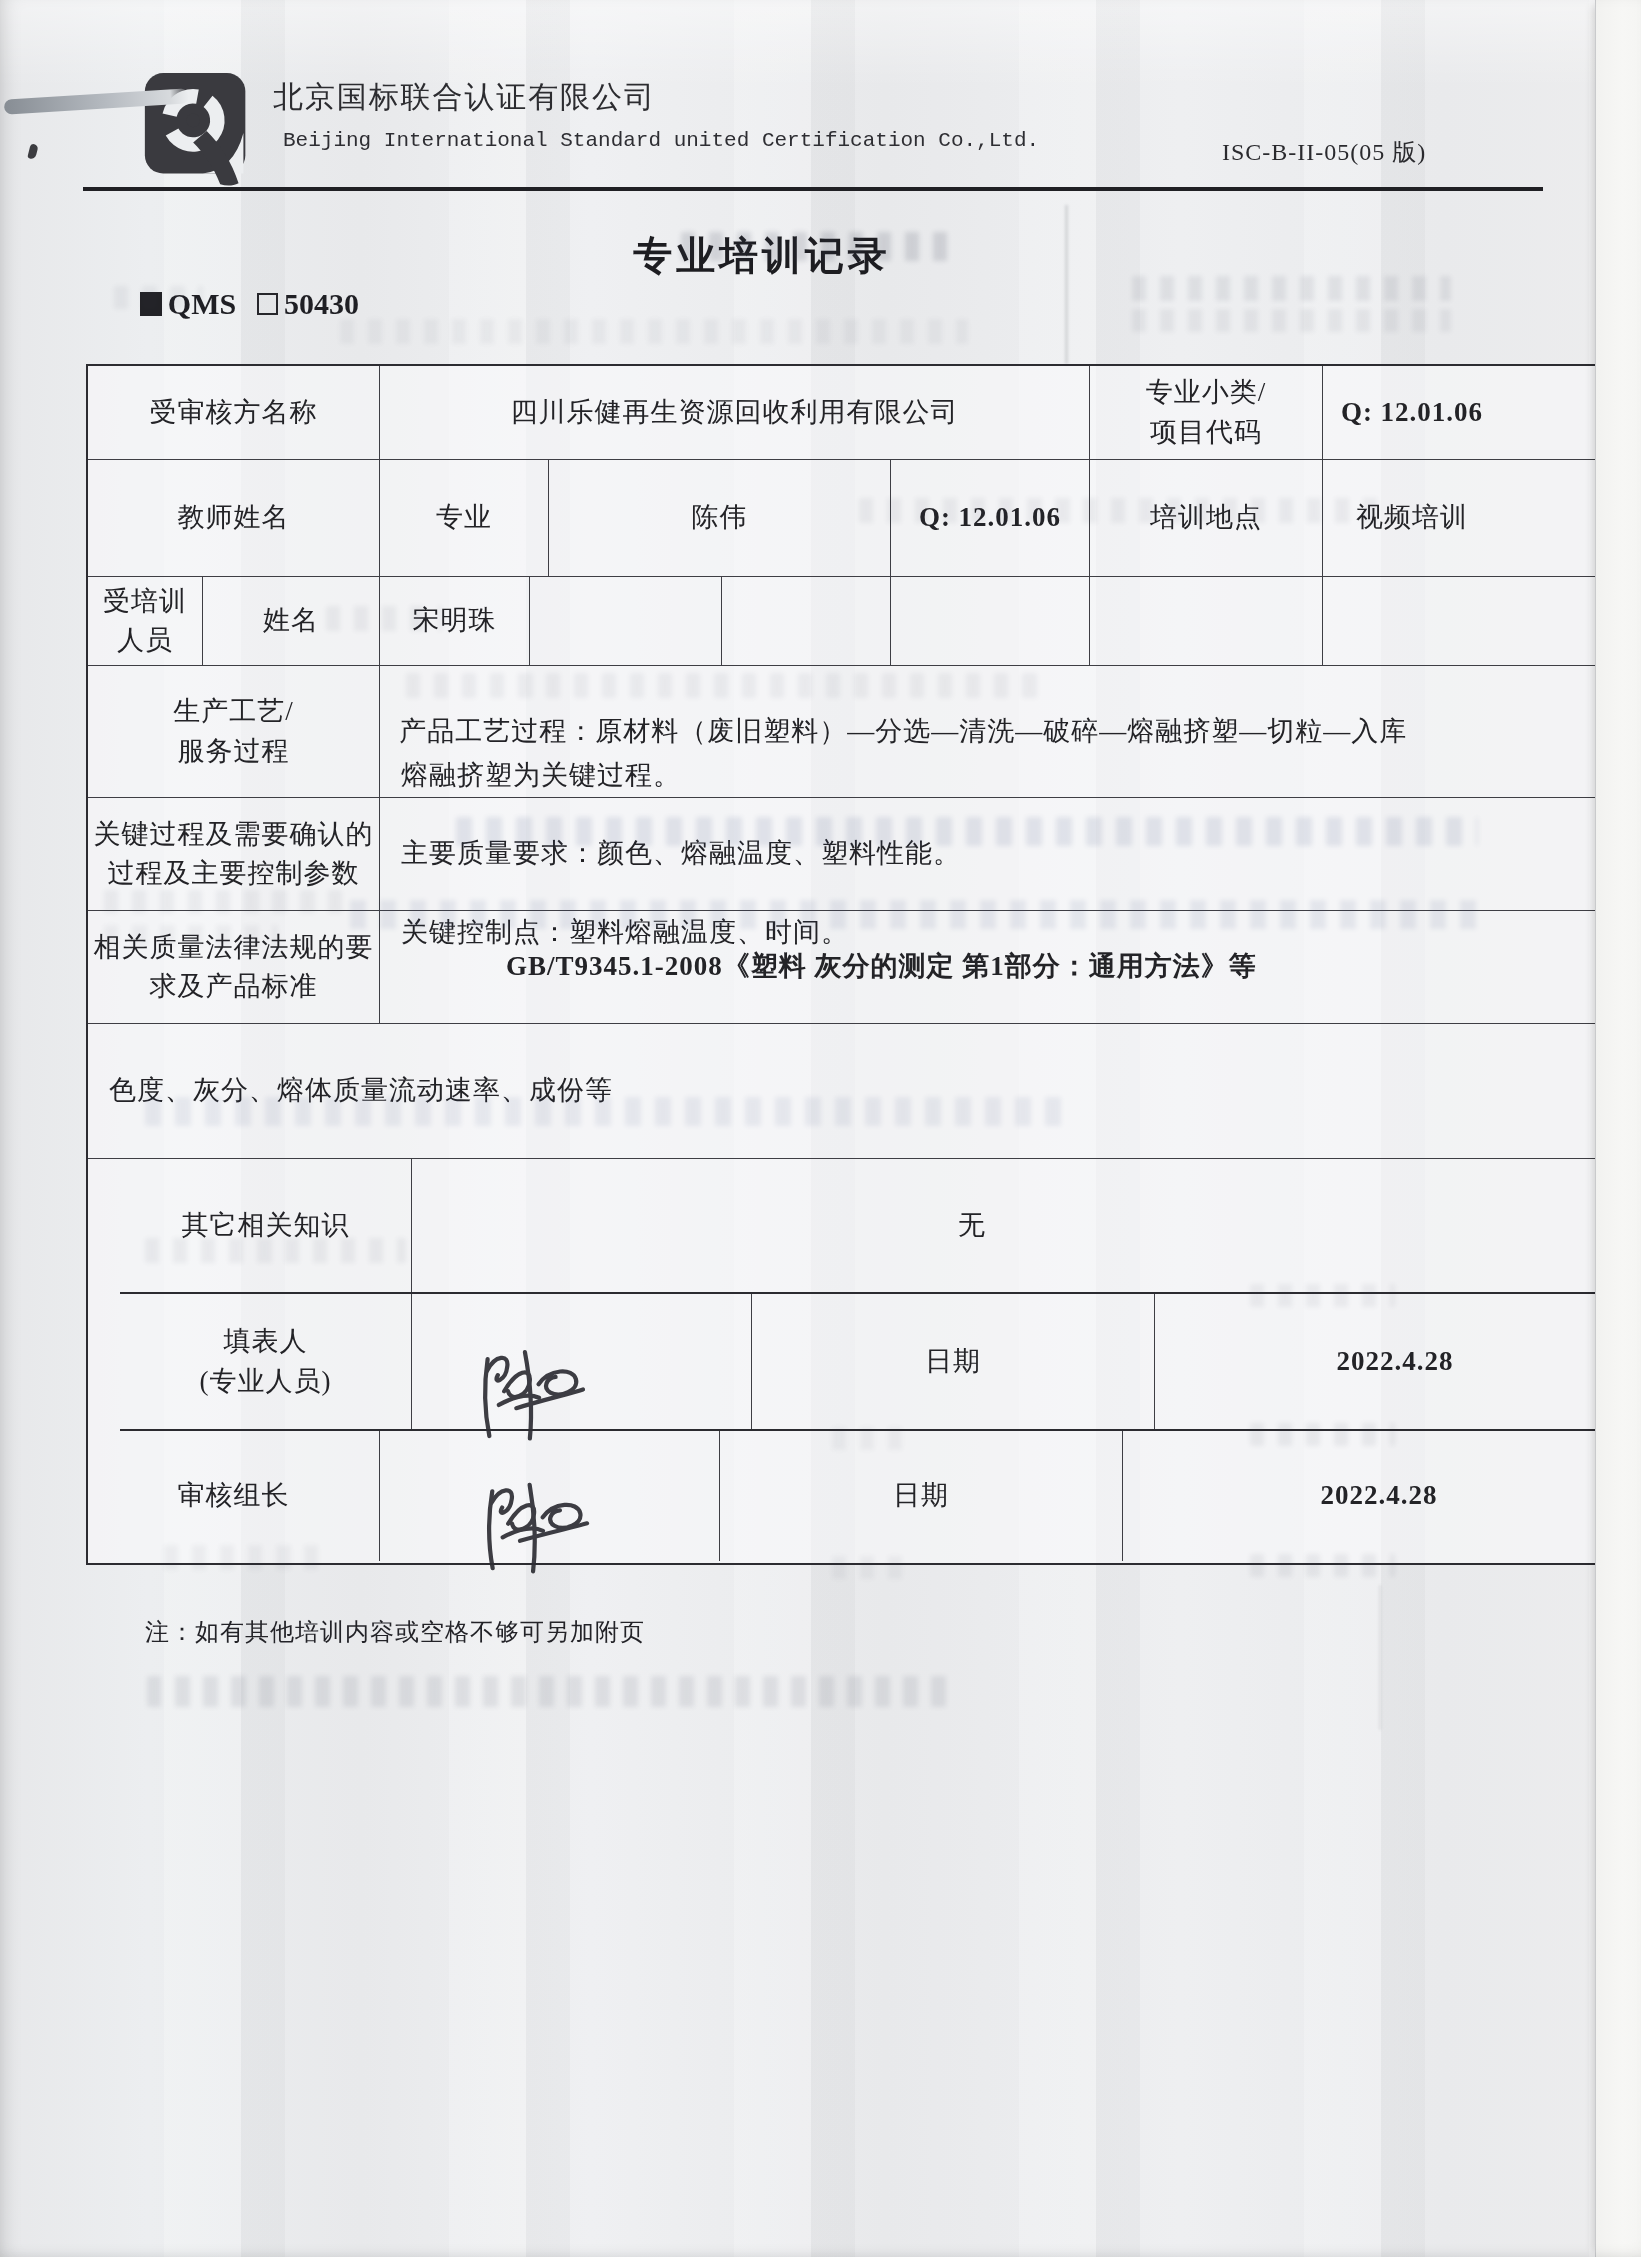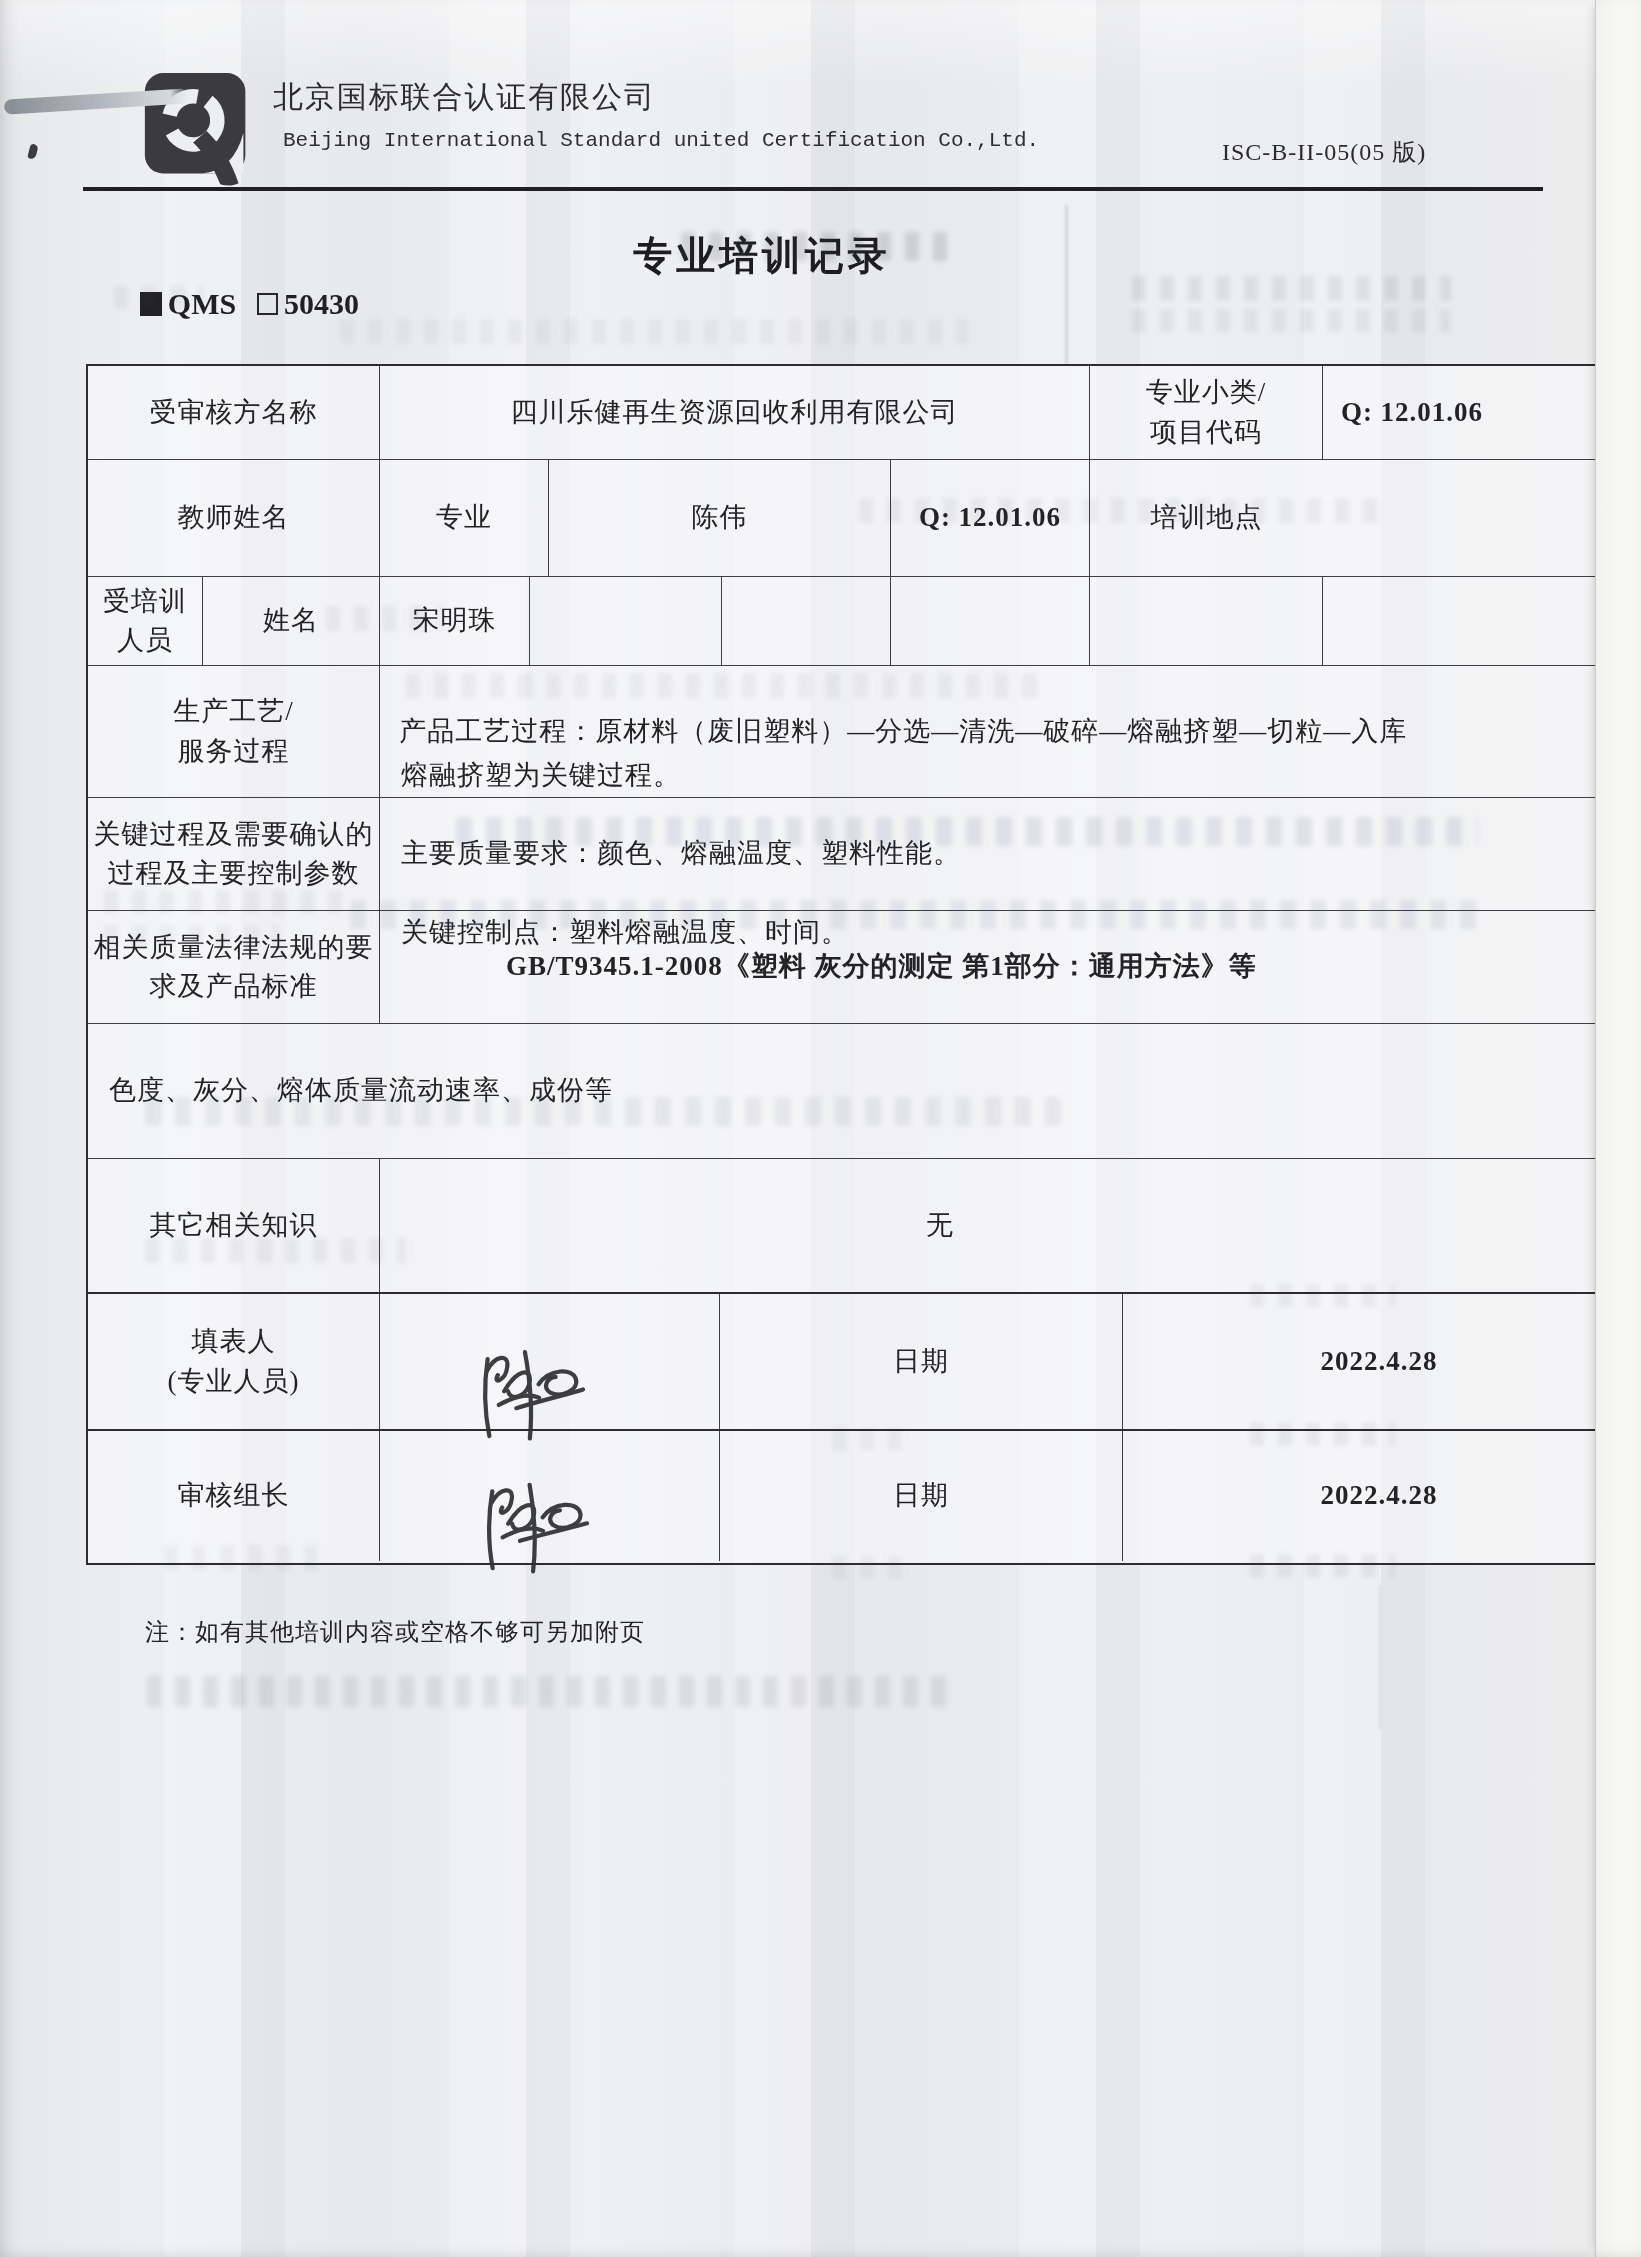--- a/index.html
+++ b/index.html
@@ -35,21 +35,21 @@
     font-size:39px; font-weight:bold; letter-spacing:3.9px; color:#1d1d21; }
   .scheme { position:absolute; left:140px; top:287px; display:flex; align-items:center;
     font-size:30px; font-weight:bold; color:#1f1f24; }
   .box-filled { width:22px; height:24px; background:#222226; margin-right:5.8px; }
   .box-empty  { width:21px; height:22px; border:2.9px solid #26262b; margin:0 5.8px 0 21px; }
 
   
   .form-table { position:absolute; left:86px; top:364px; width:1551px; height:1201px;
     border:2.9px solid #2c2c31; background:rgba(250,250,251,.55); }
   .row { display:flex; border-bottom:1.9px solid #3e3e44; }
-  .row.heavy { border-bottom:2.9px solid #2b2b30; }
+  .row.heavy { border-bottom:2.9px solid #2b2b30;margin-left:32px; }
   .row:last-child { border-bottom:none; }
   .cell { border-right:1.9px solid #3e3e44; display:flex; align-items:center; justify-content:center;
     font-size:27px; line-height:1.45; letter-spacing:1px; color:#232327; text-align:center; white-space:pre-line; }
   .cell:last-child { border-right:none; }
   .cell.left { justify-content:flex-start; text-align:left; }
   .bold { font-weight:bold; }
   .r1{height:94px} .r2{height:117px} .r3{height:89px} .r4{height:132px} .r5{height:113px}
   .r6{height:113px} .r7{height:135px} .r8{height:135px} .r9{height:137px} .r10{height:130px}
   .w-label{width:292px} .w-r1val{width:710px} .w-code{width:233px} .w-last{width:178px}
   .w-r2name{width:342px} .w-r2major{width:169px} .w-r2mval{width:199px}
@@ -113,20 +113,21 @@
 项目代码</div>
       <div class="cell w-last bold">Q: 12.01.06</div>
     </div>
 
     <div class="row r2">
       <div class="cell w-label">教师姓名</div>
       <div class="cell w-r2major">专业</div>
       <div class="cell w-r2name">陈伟</div>
       <div class="cell w-r2mval bold">Q: 12.01.06</div>
       <div class="cell w-n5">培训地点</div>
+      <div class="cell w-last">视频培训</div>
     </div>
 
     <div class="row r3">
       <div class="cell w-grp">受培训
 人员</div>
       <div class="cell w-namehdr">姓名</div>
       <div class="cell w-n1">宋明珠</div>
       <div class="cell w-n2"></div>
       <div class="cell w-n3"></div>
       <div class="cell w-n4"></div>

